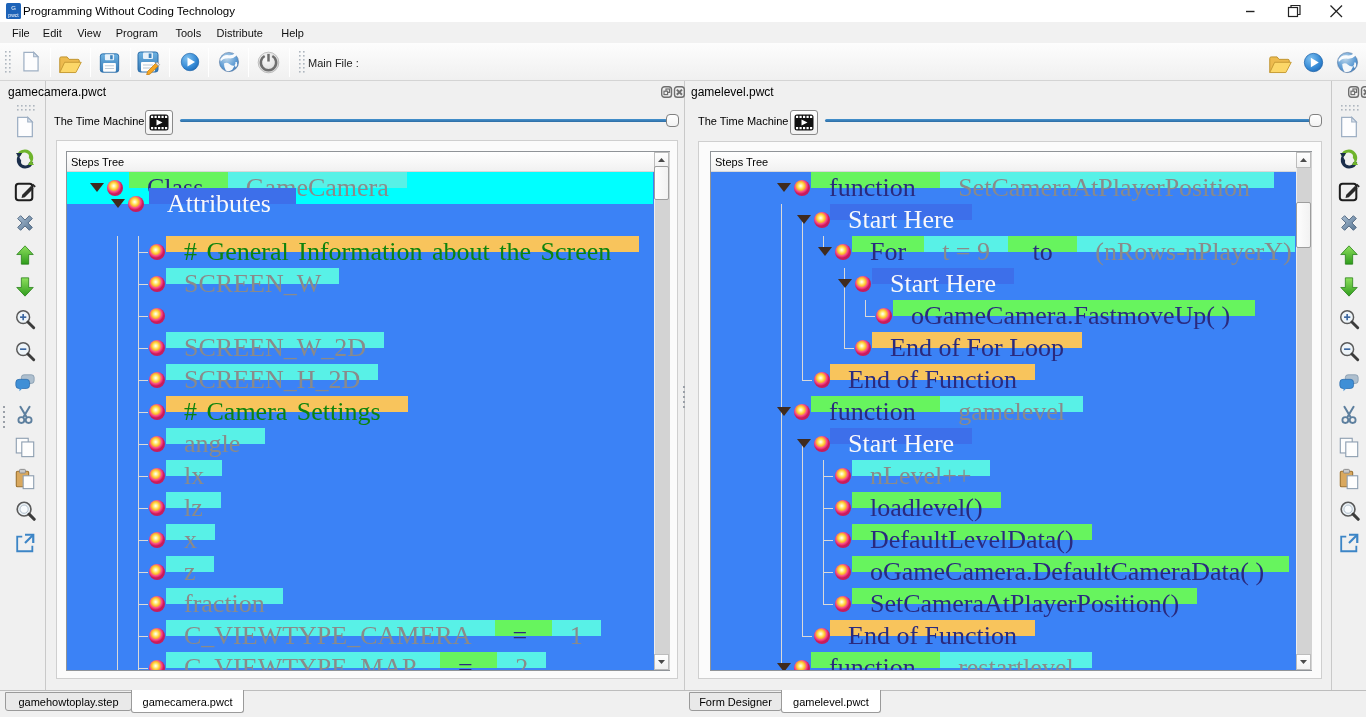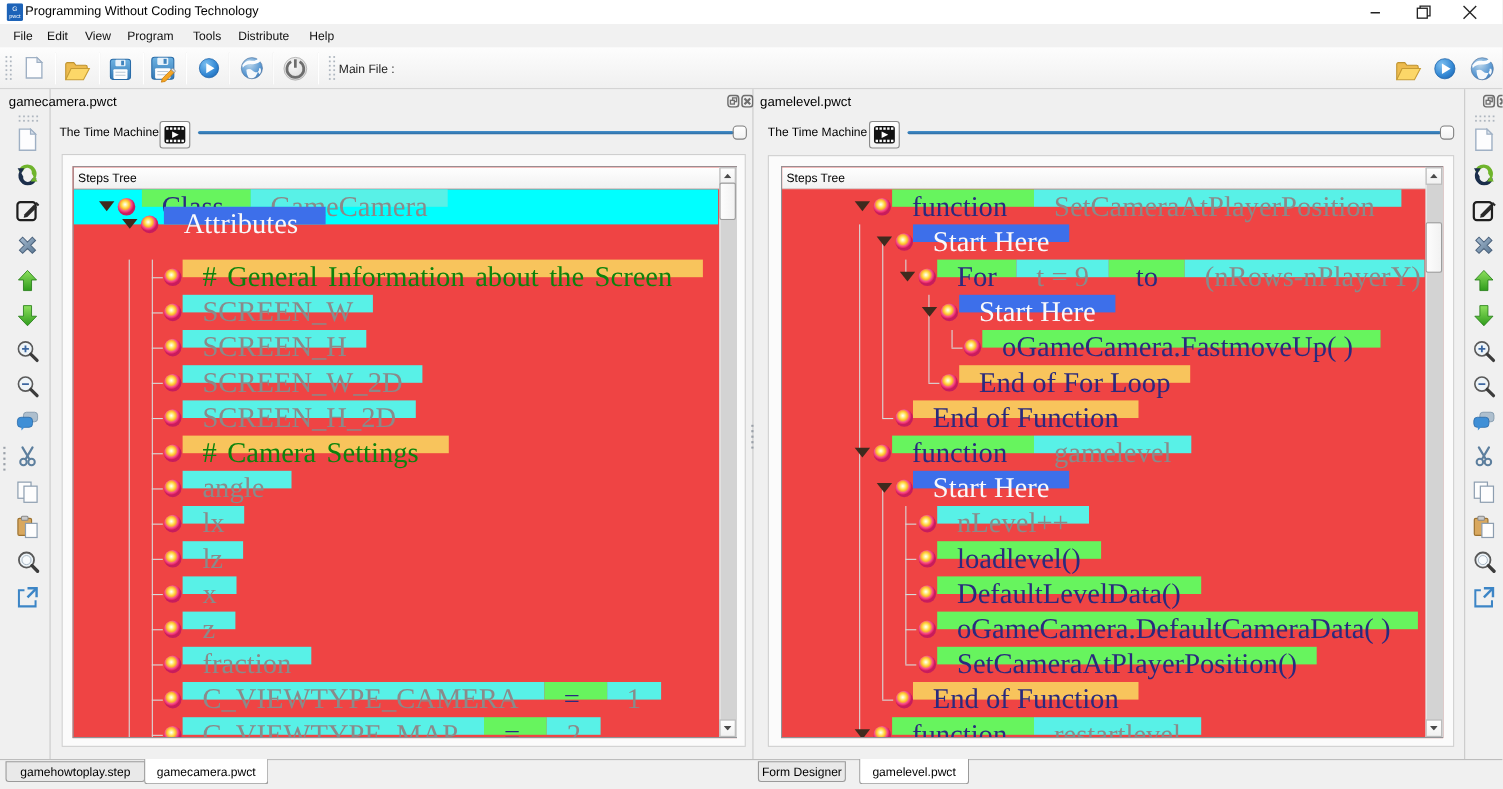--- a/index.html
+++ b/index.html
@@ -9,21 +9,21 @@
 #menubar{left:0;top:22px;width:1366px;height:21px;background:#f1f1f1}
 .menu{position:absolute;top:27px;font-size:11px;color:#111}
 #toolbar{left:0;top:43px;width:1366px;height:38px;
  background:linear-gradient(#fdfdfd,#f0f0f0);border-bottom:1px solid #d4d4d4}
 .tsep{position:absolute;top:48px;width:1px;height:29px;background:#dcdcdc;border-right:1px solid #fff}
 .vline{position:absolute;width:1px;background:#c9c9c9}
 .hline{position:absolute;height:1px;background:#bdbdbd}
 .docktitle{position:absolute;font-size:12px;color:#000}
 .tmlabel{position:absolute;font-size:11px;color:#000}
 .groupbox{position:absolute;background:#fbfbfb;border:1px solid #cfcfcf}
-.tree{position:absolute;background:#ef4444;border:1px solid #909498;overflow:hidden}
+.tree{position:absolute;background:#3b82f6;border:1px solid #909498;overflow:hidden}
 .thead{position:absolute;left:0;top:0;right:0;height:20px;
  background:linear-gradient(#ffffff,#f1f1f1);border-bottom:1px solid #d8d8d8;
  font-size:11px;color:#000;padding:4px 0 0 4px}
 .trows{position:absolute;left:0;top:20px;right:16px;bottom:0;overflow:hidden}
 .row{position:absolute;left:0;width:100%;height:32px}
 .row div{position:absolute}
 .tg{width:0;height:0;border-left:7px solid transparent;border-right:7px solid transparent;
  border-top:9px solid #3f2a1e;top:11px}
 .sp{width:16px;height:16px;border-radius:50%;top:8px;
  background:radial-gradient(circle at 42% 37%,#ffffff 0px,#fff1a0 1.6px,#ffd43c 3.4px,#fbaa38 4.5px,#f4548c 5.8px,#ee2e6e 7px,#c81c5c 8px)}
@@ -472,21 +472,20 @@
       <div class="row" style="top:64px">
         <div class="sp" style="left:82px"></div>
         <div class="tx" style="left:99px"><em class="bo gr"># General Information about the Screen </em></div>
       </div>
       <div class="row" style="top:96px">
         <div class="sp" style="left:82px"></div>
         <div class="tx" style="left:99px"><em class="bc gy">SCREEN_W</em></div>
       </div>
       <div class="row" style="top:128px">
         <div class="sp" style="left:82px"></div>
-        <div class="tx" style="left:99px"><em class="bc gy">SCREEN_H</em></div>
       </div>
       <div class="row" style="top:160px">
         <div class="sp" style="left:82px"></div>
         <div class="tx" style="left:99px"><em class="bc gy">SCREEN_W_2D</em></div>
       </div>
       <div class="row" style="top:192px">
         <div class="sp" style="left:82px"></div>
         <div class="tx" style="left:99px"><em class="bc gy">SCREEN_H_2D</em></div>
       </div>
       <div class="row" style="top:224px">
@@ -614,13 +613,13 @@
       </div>
       <div class="row" style="top:480px">
         <div class="tg" style="left:66px"></div>
         <div class="sp" style="left:83px"></div>
         <div class="tx" style="left:100px"><em class="bg nv">function </em><em class="bc gy">restartlevel</em></div>
       </div>
     </div>
   </div>
 <div class="tab" style="left:5px;top:692px;width:127px;height:19px">gamehowtoplay.step</div>
 <div class="tab on" style="left:131px;top:690px;width:113px;height:23px">gamecamera.pwct</div>
-<div class="tab" style="left:689px;top:692px;width:80px;height:19px">Form Designer</div>
+<div class="tab" style="left:689px;top:692px;width:93px;height:19px">Form Designer</div>
 <div class="tab on" style="left:781px;top:690px;width:100px;height:23px">gamelevel.pwct</div>
 </body></html>

